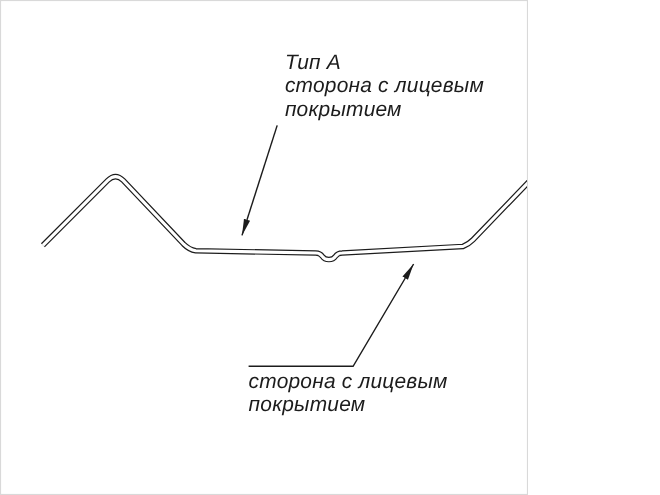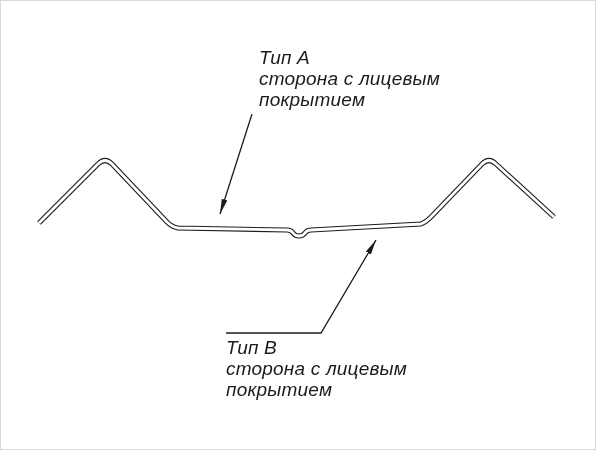--- a/index.html
+++ b/index.html
@@ -2,21 +2,21 @@
 <html><head>
 <meta charset="utf-8">
 <style>
   html, body {
     margin: 0;
     padding: 0;
     background: #ffffff;
   }
   .canvas {
     position: relative;
-    width: 596px;
+    width: 480px;
     height: 450px;
     background: #ffffff;
     border: 1px solid #d9d9d9;
     box-sizing: border-box;
     overflow: hidden;
     font-family: "Liberation Sans", sans-serif;
   }
   .drawing-svg {
     position: absolute;
     left: 0;
@@ -86,18 +86,17 @@
     <path d="M 225 332 L 320 332 L 375 239" fill="none" stroke="#1c1c1c" stroke-width="1.3" marker-end="url(#arrow)"></path>
   </svg>
 
   <div class="label label-a">
     <div class="title">Тип А</div>
     <div>сторона с лицевым</div>
     <div>покрытием</div>
   </div>
 
   <div class="label label-b">
-    <div class="title">Тип В</div>
     <div>сторона с лицевым</div>
     <div>покрытием</div>
   </div>
 
 </div>
 
 </body></html>

